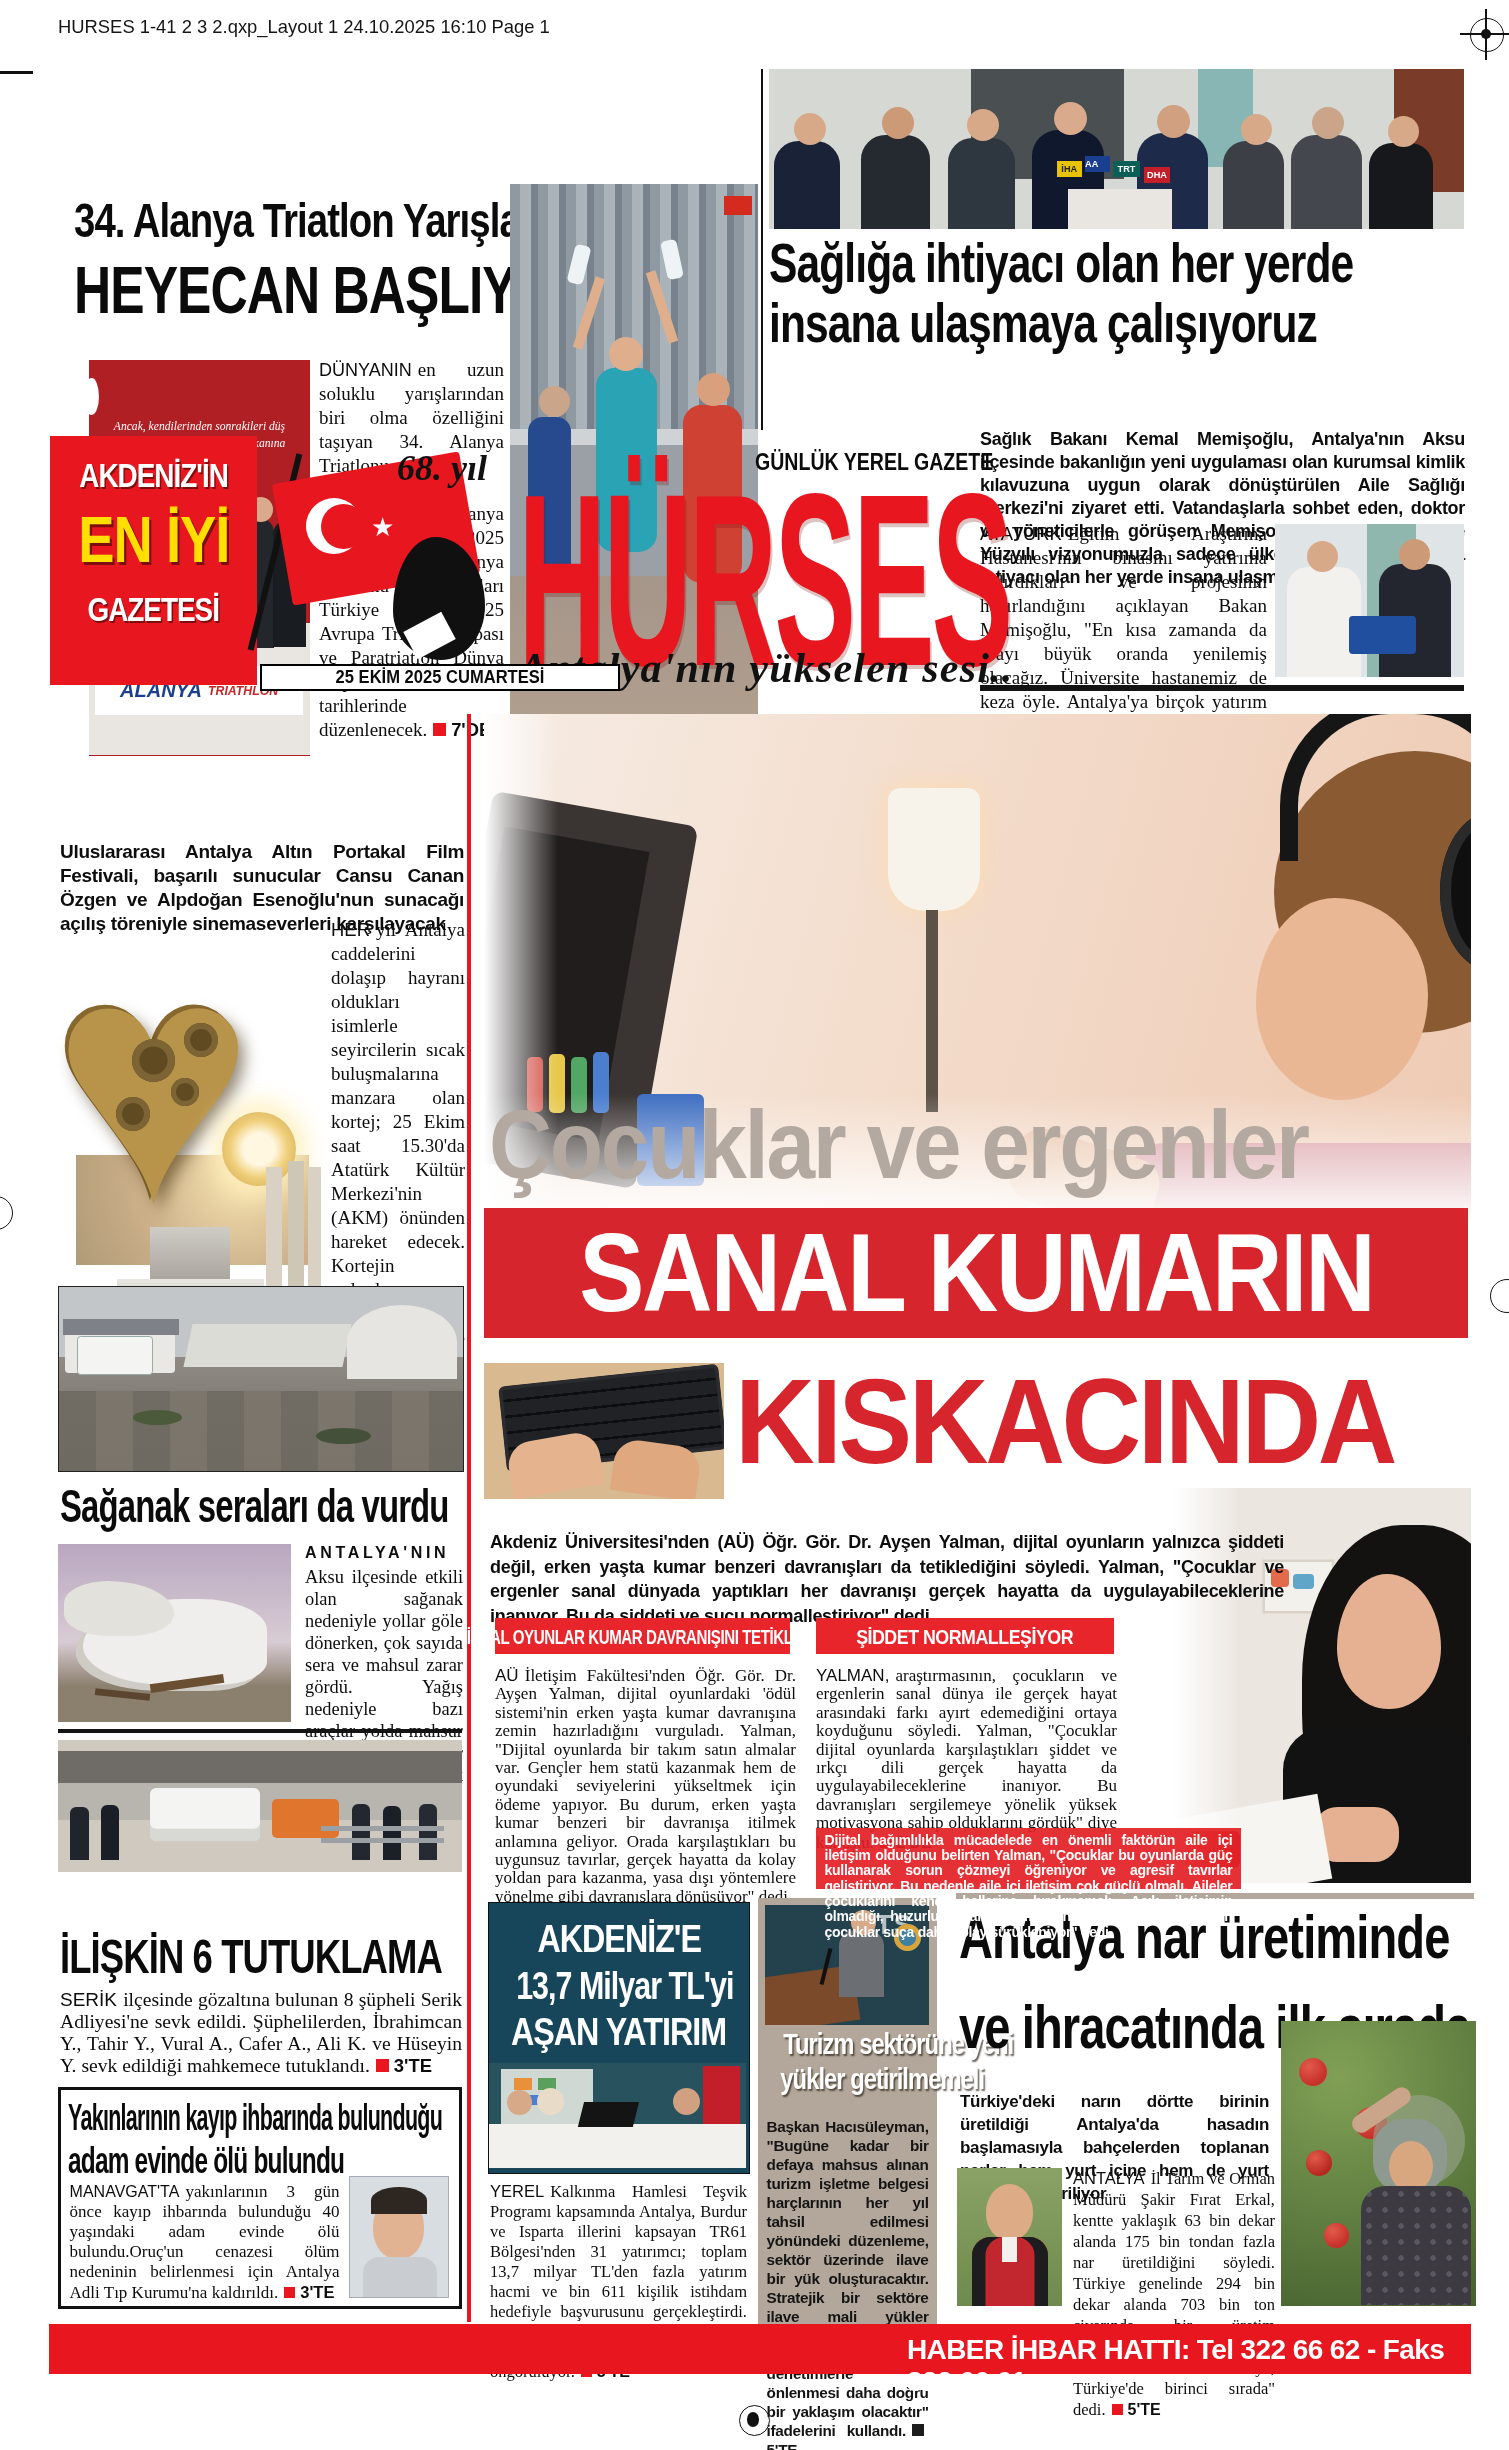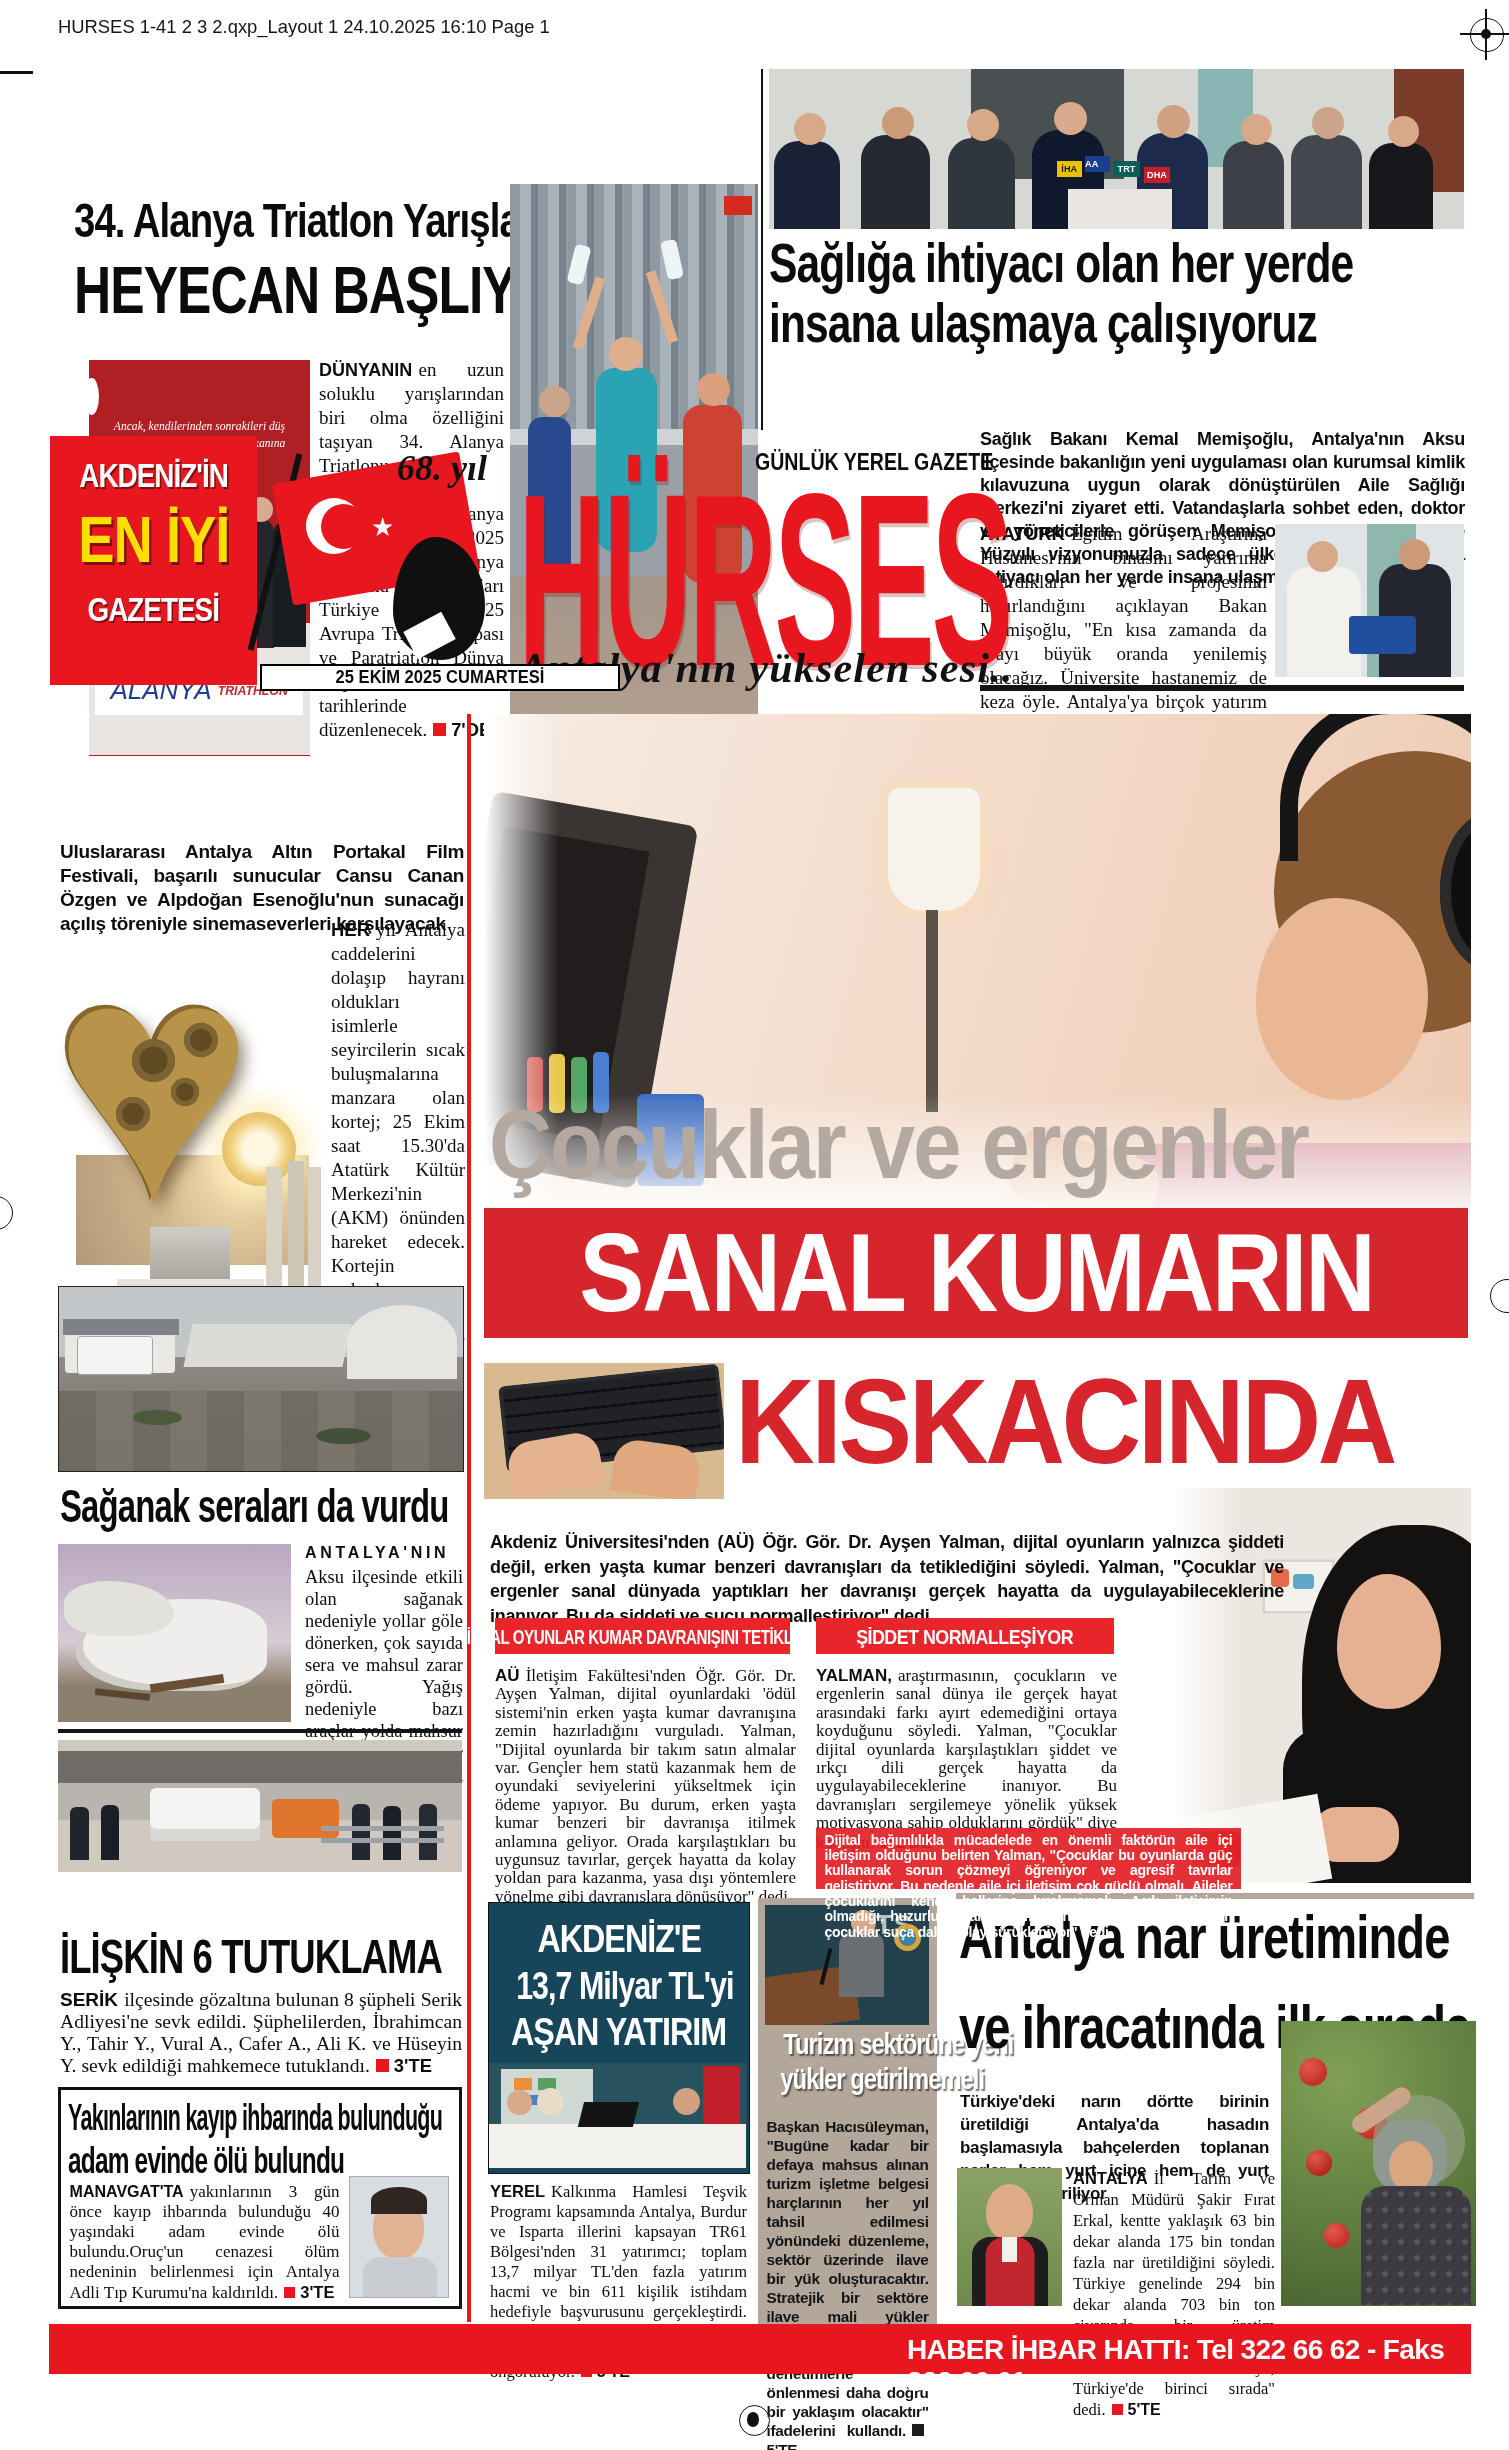--- a/index.html
+++ b/index.html
@@ -2,21 +2,21 @@
 <html style="font-size:9.8px"><head>
 <meta charset="utf-8">
 <style>
   html,body{margin:0;padding:0;background:#888;}
   #page{position:relative;width:1510px;height:2450px;background:#ffffff;overflow:hidden;
         font-family:"Liberation Sans",sans-serif;color:#0d0d0d;}
   .abs{position:absolute;}
   .cx{display:inline-block;white-space:nowrap;transform-origin:0 0;font-weight:bold;
       letter-spacing:-1.2px;color:#0b0b0b;line-height:1;}
   .serif{font-family:"Liberation Serif",serif;text-align:justify;}
-  .lead{font-family:"Liberation Sans",sans-serif;font-weight:bold;margin-right:6.1px;}
+  .lead{font-family:"Liberation Sans",sans-serif;font-weight:normal;margin-right:6.1px;}
   .sq{display:inline-block;width:13px;height:13px;background:#e8171f;margin:0 4.9px 0 6.1px;}
   .bsq{display:inline-block;width:11.6px;height:11.6px;background:#1c1c1c;margin:0 4.9px 0 6.1px;}
   .pref{font-weight:bold;font-family:"Liberation Sans",sans-serif;white-space:nowrap;}
   .photo{position:absolute;overflow:hidden;}
   .d{position:absolute;}
   .deck{font-weight:bold;text-align:justify;}
   .regc{position:absolute;border:1.8px solid #111;border-radius:50%;}
 </style>
 </head>
 <body>
@@ -46,21 +46,21 @@
   </div>
 
   <div class="photo" style="left:89px;top:360px;width:221px;height:396px;background:#b01f24;">
     <div class="d" style="left:0;top:58px;width:221px;font-family:'Liberation Serif',serif;font-style:italic;color:#fff;font-size:11.6px;text-align:center;line-height:1.5;">
       <div>Ancak, kendilerinden sonrakileri düş</div>
       <div>milletlerini aşama ilerleme imkanına</div>
     </div>
     <div class="d" style="left:-4.9px;top:18.4px;width:14.7px;height:37px;background:#fff;border-radius:50%;"></div>
     <div class="d" style="left:0;top:263px;width:221px;height:132px;background:#e9e6e1;"></div>
     <div class="d" style="left:6.1px;top:306px;width:208px;height:49px;background:#fff;display:flex;align-items:center;justify-content:center;gap:6.1px;">
-      <span style="color:#1d3f8f;font-weight:normal;font-size:26px;font-style:italic;">ALANYA</span>
+      <span style="color:#1d3f8f;font-weight:bold;font-size:20px;font-style:italic;">ALANYA</span>
       <span style="color:#c42728;font-weight:bold;font-size:12.3px;font-style:italic;">TRIATHLON</span>
     </div>
 
     <div class="d" style="left:11px;top:158px;width:37px;height:130px;background:#1d2a4a;border-radius:16px 16px 0 0;"></div>
     <div class="d" style="left:22px;top:136px;width:26px;height:26px;border-radius:50%;background:#d8a988;"></div>
     <div class="d" style="left:56px;top:154px;width:38px;height:134px;background:#10182e;border-radius:16px 16px 0 0;"></div>
     <div class="d" style="left:67px;top:132px;width:26px;height:26px;border-radius:50%;background:#c99879;"></div>
     <div class="d" style="left:103px;top:151px;width:39px;height:137px;background:#2b3550;border-radius:16px 16px 0 0;"></div>
     <div class="d" style="left:115px;top:129px;width:26px;height:26px;border-radius:50%;background:#d8a988;"></div>
     <div class="d" style="left:149px;top:158px;width:36px;height:130px;background:#23262a;border-radius:14.7px 14.7px 0 0;"></div>

